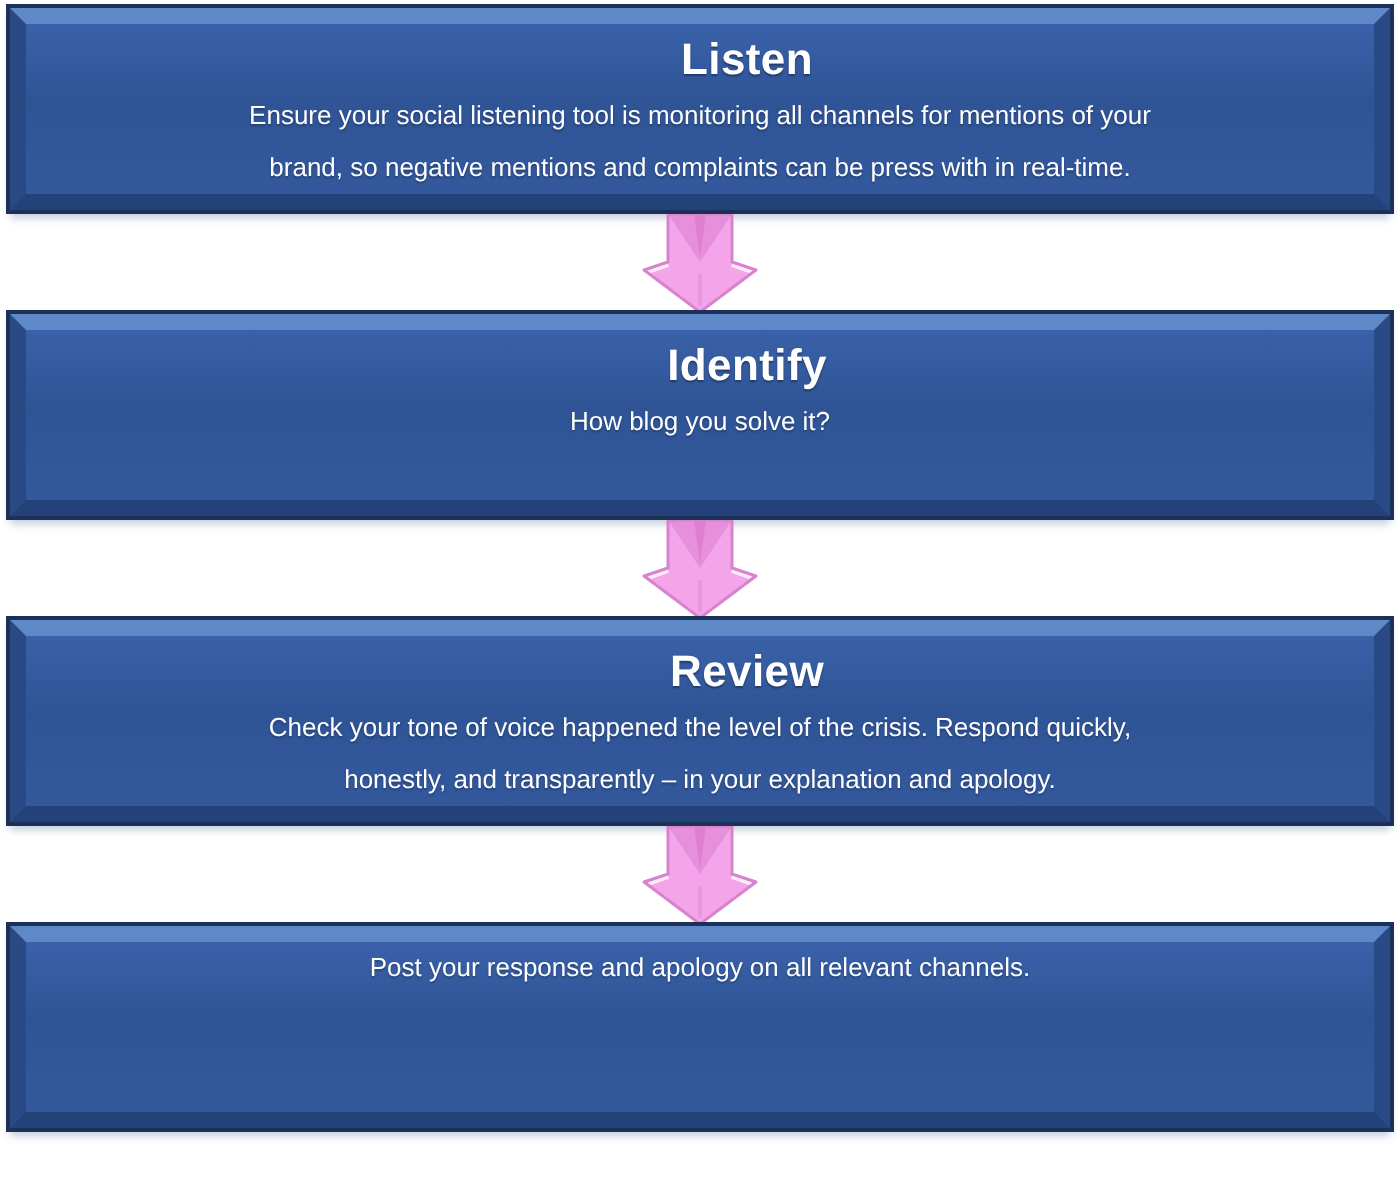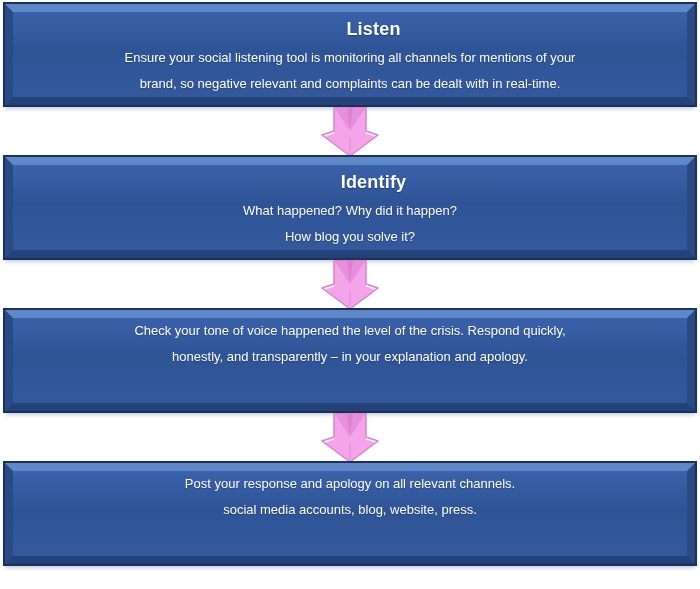--- a/index.html
+++ b/index.html
@@ -36,21 +36,21 @@
     border-left:8px solid var(--bevel-side);
     border-right:8px solid var(--bevel-side);
     border-bottom:8px solid var(--bevel-bottom);
     outline:2px solid var(--box-border-dark);
     box-shadow:0 4px 4px rgba(125,145,185,0.45);
     text-align:center;
     color:var(--text);
     overflow:hidden;
   }
   .step-title{
-    font-size:18px;
+    font-size:22px;
     font-weight:bold;
     line-height:31px;
     padding-top:2px;
     letter-spacing:0.2px;
     text-shadow:0 1px 1px rgba(0,0,0,0.35);
     margin-left:47px;
   }
   .step-body{
     font-size:13px;
     line-height:26px;
@@ -66,57 +66,57 @@
 </style>
 </head>
 <body>
 
 <div class="canvas">
 
   <section class="step">
     <h2 class="step-title">Listen</h2>
     <div class="step-body">
       <div class="body-line">Ensure your social listening tool is monitoring all channels for mentions of your</div>
-      <div class="body-line">brand, so negative relevant and complaints can be dealt with in real-time.</div>
+      <div class="body-line">brand, so negative mentions and complaints can be press with in real-time.</div>
     </div>
   </section>
 
   <div class="connector">
     <svg width="60" height="50" viewBox="0 0 60 50">
       <polygon points="14,0 46,0 46,24 58,28 30,49 2,28 14,24" stroke-width="1" fill="#F4A5EA"></polygon>
       <polygon points="14,0 46,0 30,24" fill="#E690DC"></polygon>
       <polygon points="27,0 33,0 30,22" fill="#DE7FD2"></polygon>
       <line x1="14" y1="25" x2="4" y2="28.5" stroke-width="3" stroke="#FDEBFA"></line>
       <line x1="46" y1="25" x2="56" y2="28.5" stroke-width="3" stroke="#FDEBFA"></line>
       <line x1="30" y1="30" x2="30" y2="46" stroke-width="2" opacity="0.7" stroke="#E690DC"></line>
       <polygon points="14,0 46,0 46,24 58,28 30,49 2,28 14,24" fill="none" stroke-width="1.5" stroke-linejoin="round" stroke="#D883CD"></polygon>
     </svg>
   </div>
 
   <section class="step">
     <h2 class="step-title">Identify</h2>
     <div class="step-body">
-      <div class="body-line">What happened? Why did it happen?</div>
       <div class="body-line">How blog you solve it?</div>
     </div>
   </section>
 
   <div class="connector">
     <svg width="60" height="50" viewBox="0 0 60 50">
       <polygon points="14,0 46,0 46,24 58,28 30,49 2,28 14,24" fill="#F4A5EA"></polygon>
       <polygon points="14,0 46,0 30,24" fill="#E690DC"></polygon>
       <polygon points="27,0 33,0 30,22" fill="#DE7FD2"></polygon>
       <line x1="14" y1="25" x2="4" y2="28.5" stroke-width="3" stroke="#FDEBFA"></line>
       <line x1="46" y1="25" x2="56" y2="28.5" stroke-width="3" stroke="#FDEBFA"></line>
       <line x1="30" y1="30" x2="30" y2="46" stroke-width="2" opacity="0.7" stroke="#E690DC"></line>
       <polygon points="14,0 46,0 46,24 58,28 30,49 2,28 14,24" fill="none" stroke-width="1.5" stroke-linejoin="round" stroke="#D883CD"></polygon>
     </svg>
   </div>
 
   <section class="step">
+    <h2 class="step-title">Review</h2>
     <div class="step-body">
       <div class="body-line">Check your tone of voice happened the level of the crisis. Respond quickly,</div>
       <div class="body-line">honestly, and transparently – in your explanation and apology.</div>
     </div>
   </section>
 
   <div class="connector">
     <svg width="60" height="50" viewBox="0 0 60 50">
       <polygon points="14,0 46,0 46,24 58,28 30,49 2,28 14,24" fill="#F4A5EA"></polygon>
       <polygon points="14,0 46,0 30,24" fill="#E690DC"></polygon>
@@ -124,17 +124,16 @@
       <line x1="14" y1="25" x2="4" y2="28.5" stroke-width="3" stroke="#FDEBFA"></line>
       <line x1="46" y1="25" x2="56" y2="28.5" stroke-width="3" stroke="#FDEBFA"></line>
       <line x1="30" y1="30" x2="30" y2="46" stroke-width="2" opacity="0.7" stroke="#E690DC"></line>
       <polygon points="14,0 46,0 46,24 58,28 30,49 2,28 14,24" fill="none" stroke-width="1.5" stroke-linejoin="round" stroke="#D883CD"></polygon>
     </svg>
   </div>
 
   <section class="step">
     <div class="step-body">
       <div class="body-line">Post your response and apology on all relevant channels.</div>
-      <div class="body-line">social media accounts, blog, website, press.</div>
     </div>
   </section>
 
 </div>
 
 </body></html>

